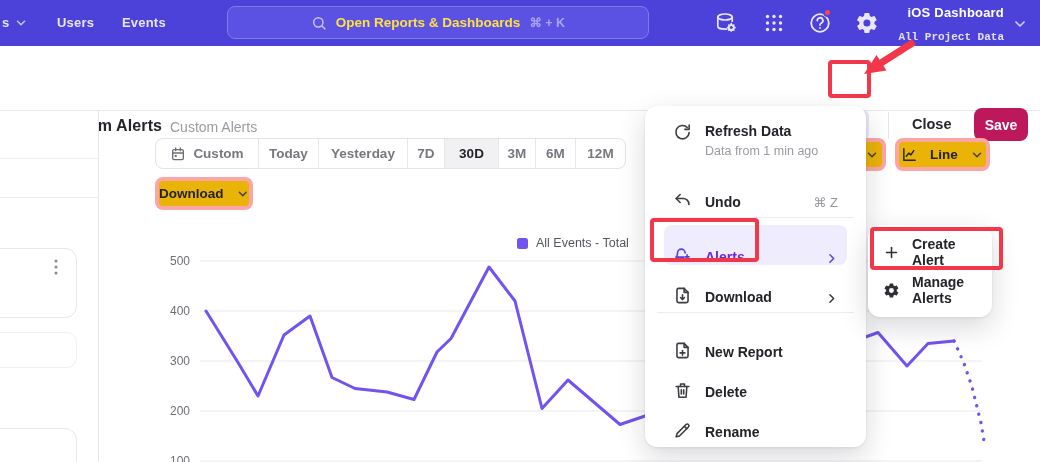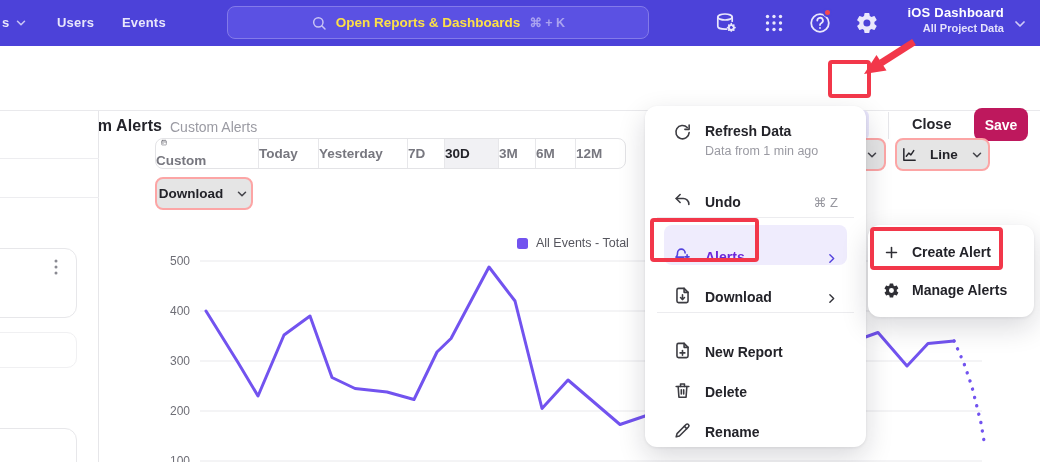--- a/index.html
+++ b/index.html
@@ -17,21 +17,21 @@
   .nav-trunc { position:absolute; left:2px; top:15px; display:flex; align-items:center; gap:5px; }
   .nav-users { position:absolute; left:57px; top:15px;text-align:right; }
   .nav-events { position:absolute; left:122px; top:15px; }
   .searchbar { position:absolute; left:227px; top:6px; width:422px; height:33px; background:#5b51e3; border:1px solid #837ae9; border-radius:8px; display:flex; align-items:center; justify-content:center; gap:9px; cursor:text; }
   .searchbar .ph { color:#fde047; font-size:13.5px; font-weight:600; }
   .searchbar .kbd { color:#aaa3f0; font-size:12.5px; font-weight:600; }
   .nav-iconbtn { position:absolute; top:11px; width:24px; height:24px; color:#e9e7fc; cursor:pointer; }
   .help-dot { position:absolute; left:15px; top:-3px; width:9px; height:9px; background:#f4474f; border:2px solid #4c42d9; border-radius:50%; }
   .project { position:absolute; right:36px; top:5px; text-align:right; color:#ffffff; cursor:pointer; }
   .project .pname { font-size:13px; font-weight:700; letter-spacing:.2px; }
-  .project .pscope { font-size:11px; font-weight:600; color:#e3e0fb; margin-top:2px; }
+  .project .pscope { font-size:11px; font-weight:600; color:#e3e0fb; margin-top:11px;font-family:Liberation Mono, monospace; }
   .project-chevron { position:absolute; right:12px; top:16px; width:16px; height:16px; color:#cfcaf7; cursor:pointer; }
 
   
   .subheader { position:absolute; left:0; top:46px; width:1040px; height:65px; background:#fff; border-bottom:1px solid #e9e9ec; }
   .title-badge { position:absolute; left:16px; top:67px; width:24px; height:24px; border:1px dashed #a99cf1; background:#edeafc; border-radius:6px; color:#6552e6; display:flex; align-items:center; justify-content:center; }
   .page-title { position:absolute; left:52px; top:71px; font-size:16px; font-weight:700; color:#23232a; letter-spacing:.1px; }
   .crumb { position:absolute; left:170px; top:73px; font-size:14px; color:#9b9ba3; font-weight:500; }
   .avatar { position:absolute; left:652px; top:63px; width:30px; height:30px; border-radius:50%; background:#f85f6e; color:#fff; font-size:11.5px; font-weight:700; display:flex; align-items:center; justify-content:center; cursor:pointer; }
   .link-btn { position:absolute; left:702px; top:69px; width:20px; height:20px; color:#2f2f35; cursor:pointer; }
   .dup-btn { position:absolute; left:751px; top:71px; font-size:14px; font-weight:600; color:#2b2b31; cursor:pointer; }
@@ -41,24 +41,24 @@
   .save-btn { position:absolute; left:974px; top:62px; width:54px; height:33px; background:#be185d; border:none; border-radius:8px; color:#fff; font-size:14px; font-weight:700; font-family:inherit; cursor:pointer; }
 
   
   .sidebar { position:absolute; left:0; top:111px; width:99px; height:351px; background:#fff; border-right:1px solid #e6e6e9; }
   .side-div { position:absolute; left:0; width:99px; height:1px; background:#ededf0; }
   .side-card { position:absolute; left:-21px; width:98px; background:#fff; border:1px solid #e7e7ea; border-radius:12px; }
   .kebab { position:absolute; left:50px; top:147px; width:12px; height:20px; color:#8a8a92; cursor:pointer; }
 
   
   .tabsbar { position:absolute; left:155px; top:138px; height:31px; display:flex; border:1px solid #e3e3e6; border-radius:8px; background:#fff; overflow:hidden; }
-  .tab { display:flex; justify-content:center; gap:7px; font-size:13.5px; font-weight:600; color:#77777f; border-right:1px solid #e7e7ea; cursor:pointer;flex-direction:column; }
+  .tab { display:flex; align-items:center; justify-content:center; gap:7px; font-size:13.5px; font-weight:600; color:#77777f; border-right:1px solid #e7e7ea; cursor:pointer; }
   .tab:last-child { border-right:none; }
   .tab.sel { background:#f1f1f4; color:#232329; font-weight:700; }
-  .btn-outline { position:absolute; height:33px; background:#e5e5e5; border:2px solid #fca5a5; border-radius:8px; display:flex; align-items:center; justify-content:center; gap:12px; font-size:13.5px; font-weight:700; color:#232329; cursor:pointer; }
+  .btn-outline { position:absolute; height:33px; background:#eab308; border:4px solid #fca5a5; border-radius:8px; display:flex; align-items:center; justify-content:center; gap:12px; font-size:13.5px; font-weight:700; color:#232329; cursor:pointer; }
   .chev { width:14px; height:14px; color:#44444a; }
 
   
   .chart-svg { position:absolute; left:0; top:0; pointer-events:none; }
   .legend { position:absolute; left:517px; top:236px; display:flex; align-items:center; gap:8px; }
   .legend-sw { width:11px; height:11px; border-radius:2.5px; background:#7253ef; }
   .legend-tx { font-size:12.5px; color:#56565e; font-weight:500; }
 
   
   .menu { position:absolute; left:645px; top:106px; width:221px; background:#fff; border-radius:12px; box-shadow:0 1px 3px rgba(20,20,40,.08), 0 10px 28px rgba(20,20,40,.16); padding:7px 12px; z-index:10; }
@@ -68,21 +68,21 @@
   .mi .short { color:#97979f; font-weight:500; font-size:13px; }
   .mi .sub-ar { width:13px; height:13px; color:#33333a; }
   .mi-refresh { height:57px; align-items:flex-start; padding-top:10px; }
   .mi-refresh .txtcol { display:flex; flex-direction:column; gap:5px; }
   .mi-refresh .subline { font-size:12.5px; font-weight:500; color:#9a9aa2; }
   .menu hr { border:none; border-top:1px solid #ececef; margin:7px 0; }
   .mi-alert { margin:0 7px; padding:0 9px; border-radius:8px; background:#efecfd; color:#6d28d9; }
   .mi-alert .ic, .mi-alert .sub-ar { color:#5342dd; }
 
   
-  .submenu { position:absolute; left:868px; top:225px; width:166px; background:#fff; border-radius:12px; box-shadow:0 1px 3px rgba(20,20,40,.08), 0 10px 28px rgba(20,20,40,.16); padding:8px 0; z-index:11; }
+  .submenu { position:absolute; left:868px; top:225px; width:124px; background:#fff; border-radius:12px; box-shadow:0 1px 3px rgba(20,20,40,.08), 0 10px 28px rgba(20,20,40,.16); padding:8px 0; z-index:11; }
   .smi { display:flex; align-items:center; height:38px; padding:0 15px; gap:12px; font-size:14px; font-weight:600; color:#232329; cursor:pointer; }
   .smi .ic { width:17px; height:17px; color:#2f2f35; flex:none; }
 
   
   .redbox { position:absolute; border:4px solid #f2374a; border-radius:4px; z-index:30; pointer-events:none; }
   .arrow-annot { position:absolute; left:856px; top:36px; z-index:30; pointer-events:none; }
 </style>
 </head>
 <body>
 

